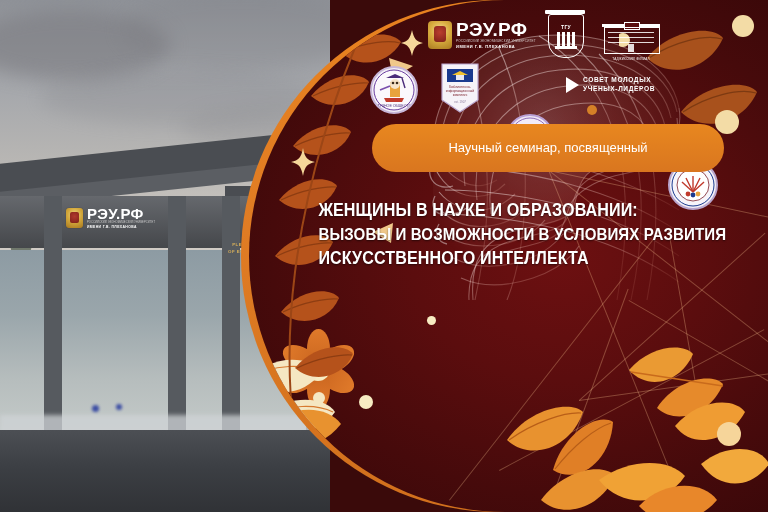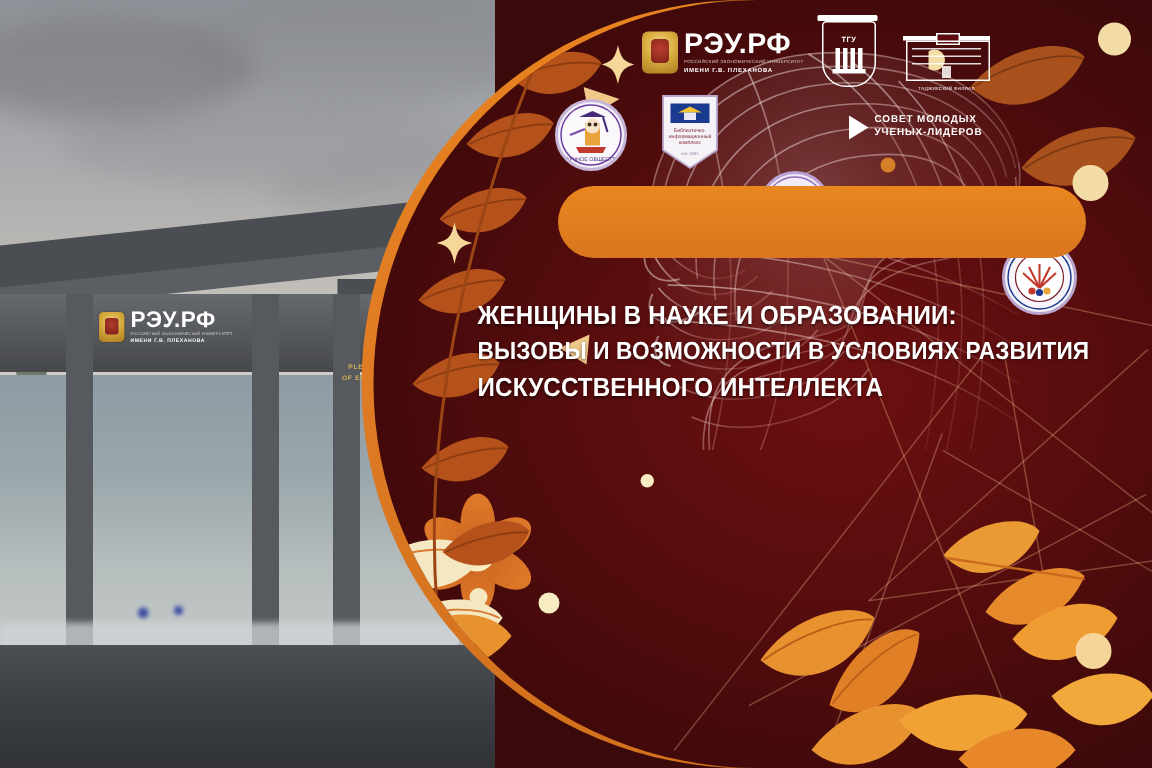--- a/index.html
+++ b/index.html
@@ -416,20 +416,21 @@
           <path d="M23,30 L34,20"></path>
       </g>
       <circle cx="18" cy="32" r="2.4" fill="#c0392b"></circle>
       <circle cx="23" cy="33" r="2.4" fill="#1a3a8f"></circle>
       <circle cx="28" cy="32" r="2.4" fill="#e8a33d"></circle>
       <text x="23" y="9" font-size="3" fill="#1a3a8f" text-anchor="middle" font-family="Liberation Sans">УНИВЕРСИТЕТ</text>
     </svg>
   </div>
 
   <div class="banner-pill">
+    <div>Научный семинар, посвященный</div>
   </div>
 
   <div class="title">
     <div>ЖЕНЩИНЫ В НАУКЕ И ОБРАЗОВАНИИ:</div>
     <div class="l2">ВЫЗОВЫ И ВОЗМОЖНОСТИ В УСЛОВИЯХ РАЗВИТИЯ</div>
     <div>ИСКУССТВЕННОГО ИНТЕЛЛЕКТА</div>
   </div>
 
 </div>
 

